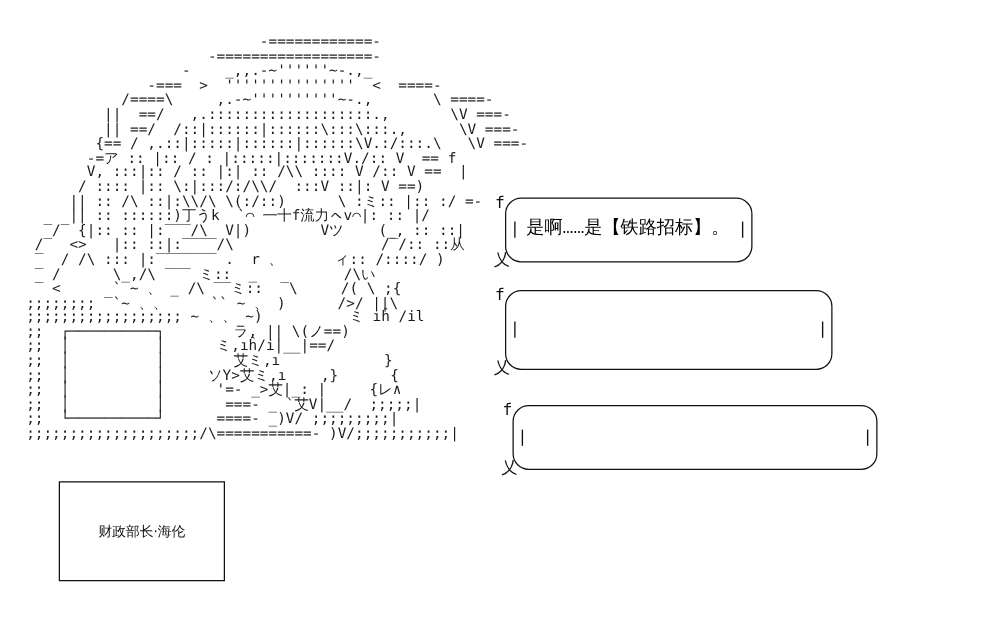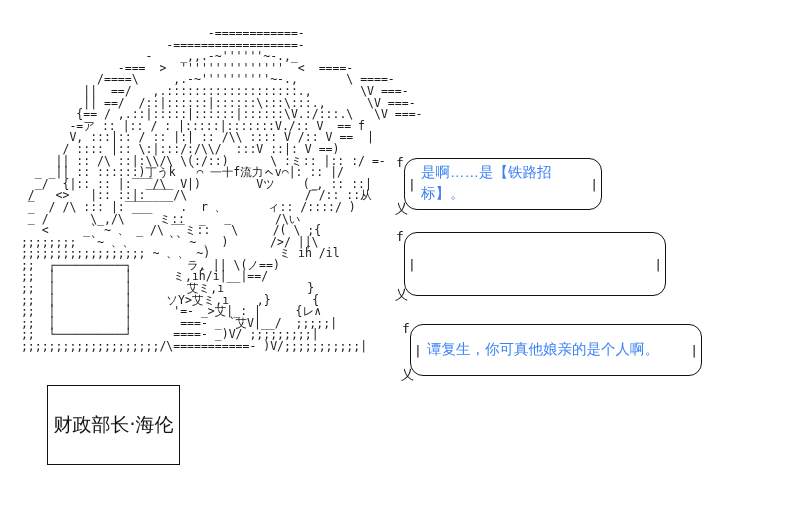--- a/index.html
+++ b/index.html
@@ -37,24 +37,24 @@
     position: absolute;
     box-sizing: border-box;
     background: #ffffff;
     border: 1.4px solid #111111;
     border-radius: 13px;
     display: flex;
     align-items: center;
     padding: 4px 16px 6px 16px;
   }
   .bubble-text {
-    font-family: Liberation Sans, sans-serif;
+    font-family: Liberation Mono, monospace;
     font-size: 14.5px;
     line-height: 21px;
-    color: #3b82f6;
+    color: #000000;
     white-space: pre-line;
   }
   
   .bub-f, .bub-x, .bub-bar-l, .bub-bar-r {
     position: absolute;
     font-family: "DejaVu Sans Mono", "Liberation Mono", monospace;
     font-size: 13px;
     line-height: 13px;
     color: #111111;
   }
@@ -76,21 +76,21 @@
     height: 80px;
     box-sizing: border-box;
     border: 1.6px solid #111111;
     background: #ffffff;
     display: flex;
     align-items: center;
     justify-content: center;
   }
   #name-box-label {
     font-family: "DejaVu Sans", "Liberation Sans", sans-serif;
-    font-size: 19px;
+    font-size: 11px;
     color: #111111;
     white-space: nowrap;
   }
 </style>
 </head>
 <body>
 
 <pre id="aa-art">                            -============-
                       -==================-
                    -    _,,.-~''''''~-.,_
@@ -133,18 +133,17 @@
   <span class="bub-x">乂</span>
   <span class="bub-bar-l">|</span>
   <span class="bub-bar-r">|</span>
 </div>
 
 <div class="bubble" id="bubble-3">
   <span class="bub-f">f</span>
   <span class="bub-x">乂</span>
   <span class="bub-bar-l">|</span>
   <span class="bub-bar-r">|</span>
-  <span class="bubble-text">谭复生，你可真他娘亲的是个人啊。</span>
 </div>
 
 <div id="name-box">
   <span id="name-box-label">财政部长·海伦</span>
 </div>
 
 </body></html>

